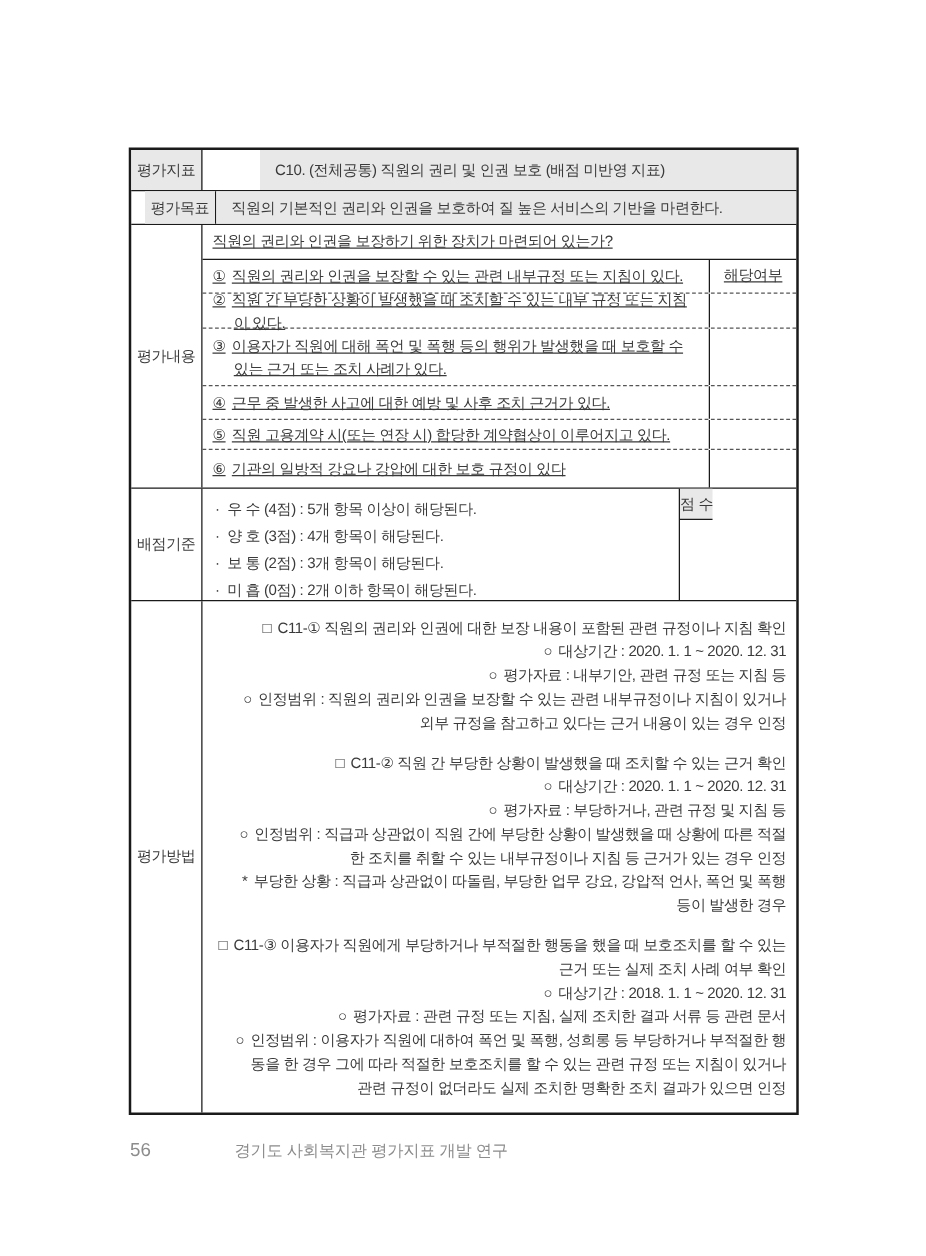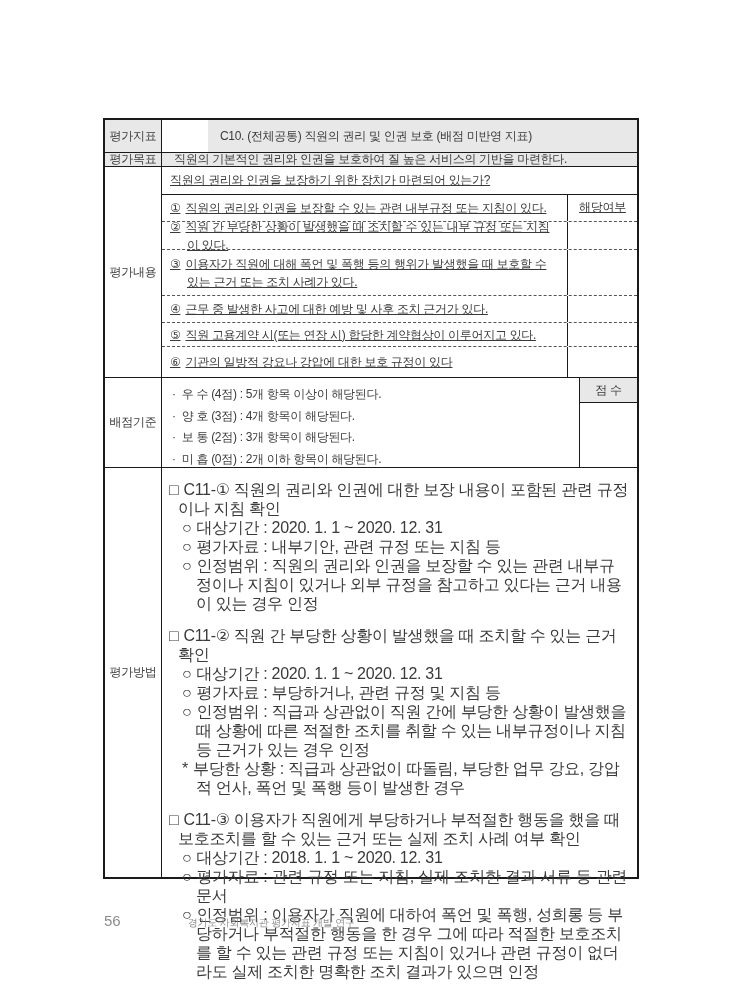--- a/index.html
+++ b/index.html
@@ -23,21 +23,21 @@
   .row { display: flex; border-top: 1px solid #1a1a1a; }
   .row:first-child { border-top: none; gap: 46px; }
   .cell-label {
     flex: none; width: 57px;
     display: flex; align-items: center; justify-content: center;
     border-right: 1px solid #1a1a1a;
     text-align: center;
   }
   .gray { background: #e8e8e8; }
   .head-row { height: 32px; align-items: stretch; }
-  .goal-row { height: 14px; }
+  .goal-row { height: 27px; padding-left: 11px; }
   .cell-value {
     flex: 1; display: flex; align-items: center;
     padding-left: 12px;
   }
   
   .content-area { flex: 1; display: flex; flex-direction: column; text-decoration: underline; }
   .q-row { display: flex; height: 28px; border-bottom: 1px solid #1a1a1a; }
   .q-text { flex: 1; display: flex; align-items: center; padding-left: 8px; }
   .col-right {
     flex: none; width: 70px;
@@ -47,39 +47,39 @@
   .c-row { display: flex; border-bottom: 1px dashed #555; }
   .c-row.last { border-bottom: none; }
   .c-row .c-cell { flex: 1; display: flex; align-items: center; padding-right: 6px; }
   .c-text { padding-left: 25px; text-indent: -17px; line-height: 18px; }
   .c-num { margin-right: 5px; }
   .c-check { flex: none; width: 70px; border-left: 1px solid #1a1a1a; }
   
   .s-content { flex: 1; padding: 6px 6px 4px 10px; }
   .s-line { line-height: 21.5px; }
   .s-bullet { margin-right: 6px; }
-  .score-col { flex: none; width: 58px; border-left: 1px solid #1a1a1a; display: flex; flex-direction: column; }
+  .score-col { flex: none; width: 94px; border-left: 1px solid #1a1a1a; display: flex; flex-direction: row; }
   .score-head {
     height: 25px; border-bottom: 1px solid #1a1a1a;
     background: #e8e8e8;
     display: flex; align-items: center; justify-content: center;
   }
   
-  .m-content { flex: 1; padding: 12px 8px 0 2px; font-size: 16px; }
+  .m-content { flex: 1; padding: 12px 8px 0 2px; font-size: 12px; text-align: right; }
   .m-block { margin-bottom: 13px; }
   .m-title { padding-left: 14px; text-indent: -9px; line-height: 19px; }
   .m-item { padding-left: 32px; text-indent: -14px; line-height: 19px; }
   .mk { margin-right: 5px; }
   
   .footer {
     position: absolute; left: 104px; top: 912px;
     display: flex; align-items: baseline; gap: 40px;
   }
   .page-num { font-size: 15px; color: #8c8c8c; letter-spacing: 0; }
-  .foot-title { font-size: 10px; color: #8c8c8c; margin-left: 27px; letter-spacing: -0.2px; }
+  .foot-title { font-size: 13px; color: #8c8c8c; margin-left: 27px; letter-spacing: -0.2px; }
 </style>
 </head>
 <body>
 
 <div class="page">
   <div class="doc-table">
 
     <div class="row head-row">
       <div class="cell-label gray">평가지표</div>
       <div class="cell-value gray">C10. (전체공통) 직원의 권리 및 인권 보호 (배점 미반영 지표)</div>

